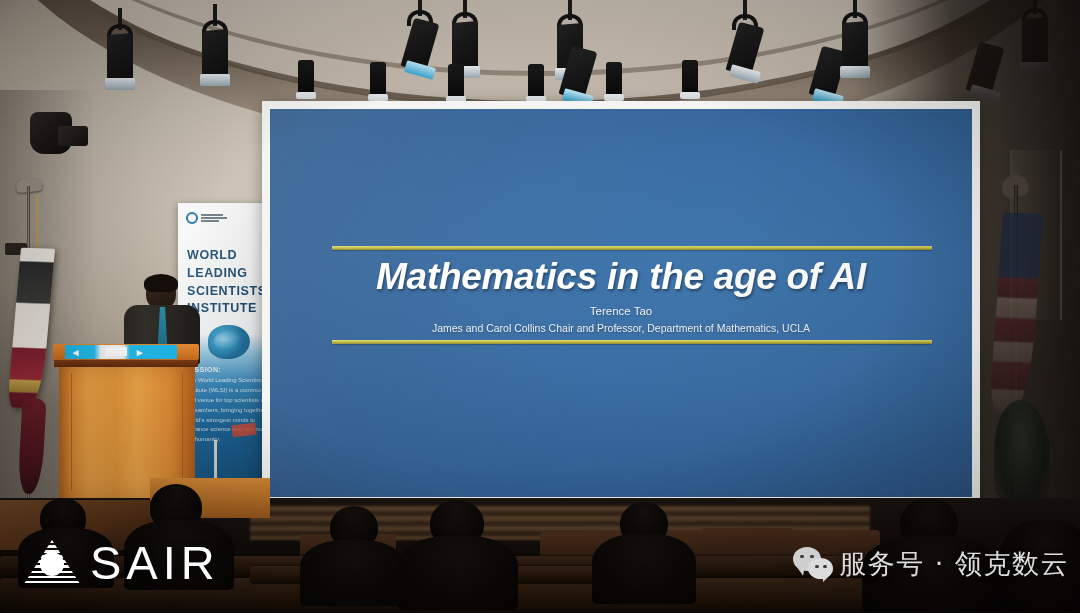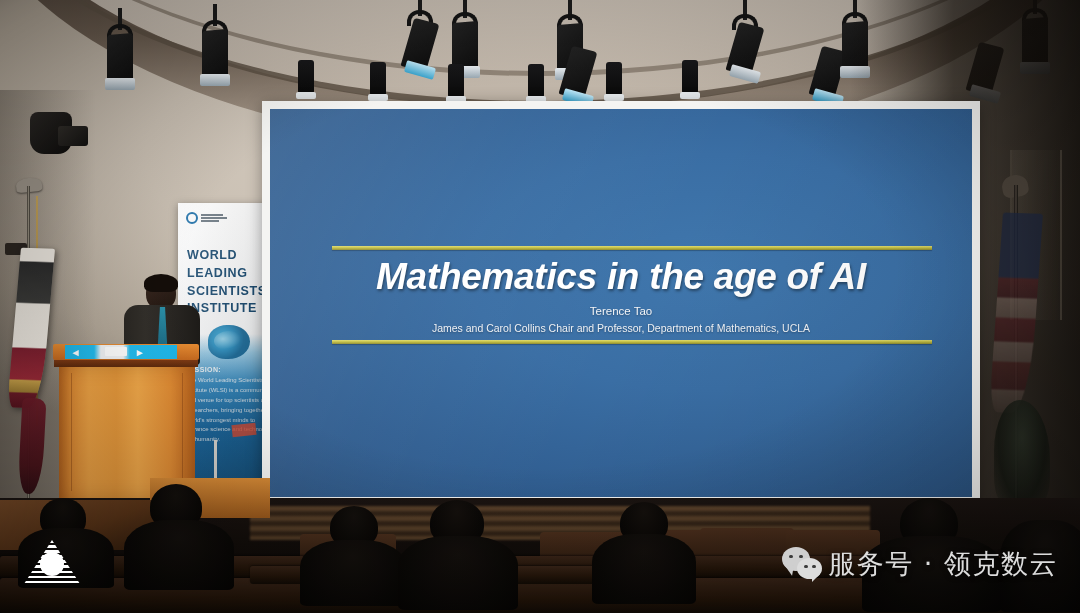--- a/index.html
+++ b/index.html
@@ -440,21 +440,21 @@
     position:absolute; left:16px; bottom:8px; width:24px; height:24px;
     background:#fff; border-radius:50%;
   }
   .sair-word {
     font-size:47px; font-weight:300; letter-spacing:5px;
     color:#fff; line-height:.92;
     text-shadow:0 1px 6px rgba(0,0,0,.55);
   }
 
   .wechat-overlay {
-    position:absolute; right:22px; top:546px;
+    position:absolute; right:11px; top:546px;
     display:flex; align-items:center; gap:4px;
   }
   .wechat-mark { position:relative; width:42px; height:34px; }
   .wc-bubble {
     position:absolute; background:#cfcfcf; border-radius:50%;
   }
   .wc-big { left:0; top:0; width:28px; height:24px; }
   .wc-big:after {
     content:""; position:absolute; left:1px; bottom:-4px;
     width:0; height:0; border:5px solid transparent;
@@ -678,20 +678,21 @@
 
   <div class="silhouette sil-body" style="left:1000px; top:520px; width:90px; height:92px;"></div>
 
   <div class="vignette"></div>
 
   <div class="sair-logo">
     <span class="sair-mark">
       <span class="tri"></span>
       <span class="dot"></span>
     </span>
+    <span class="sair-word">SAIR</span>
   </div>
 
   <div class="wechat-overlay">
     <span class="wechat-mark">
       <span class="wc-bubble wc-big">
         <span class="wc-eye" style="left:7px; top:8px;"></span>
         <span class="wc-eye" style="left:17px; top:8px;"></span>
       </span>
       <span class="wc-bubble wc-small">
         <span class="wc-eye" style="left:7px; top:7px;"></span>

